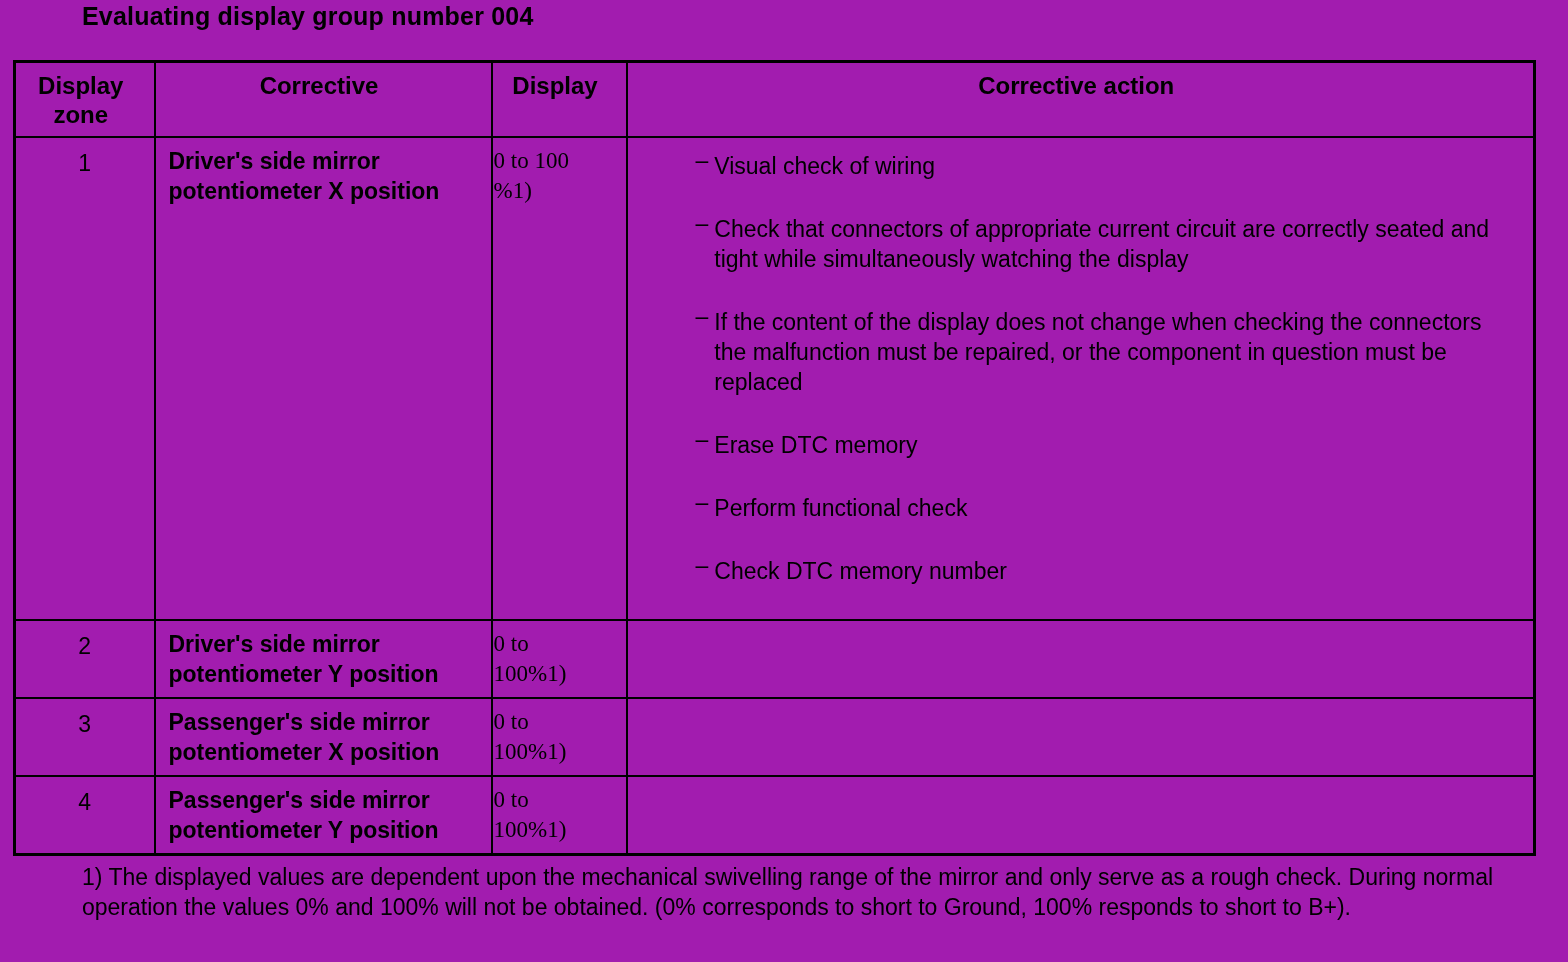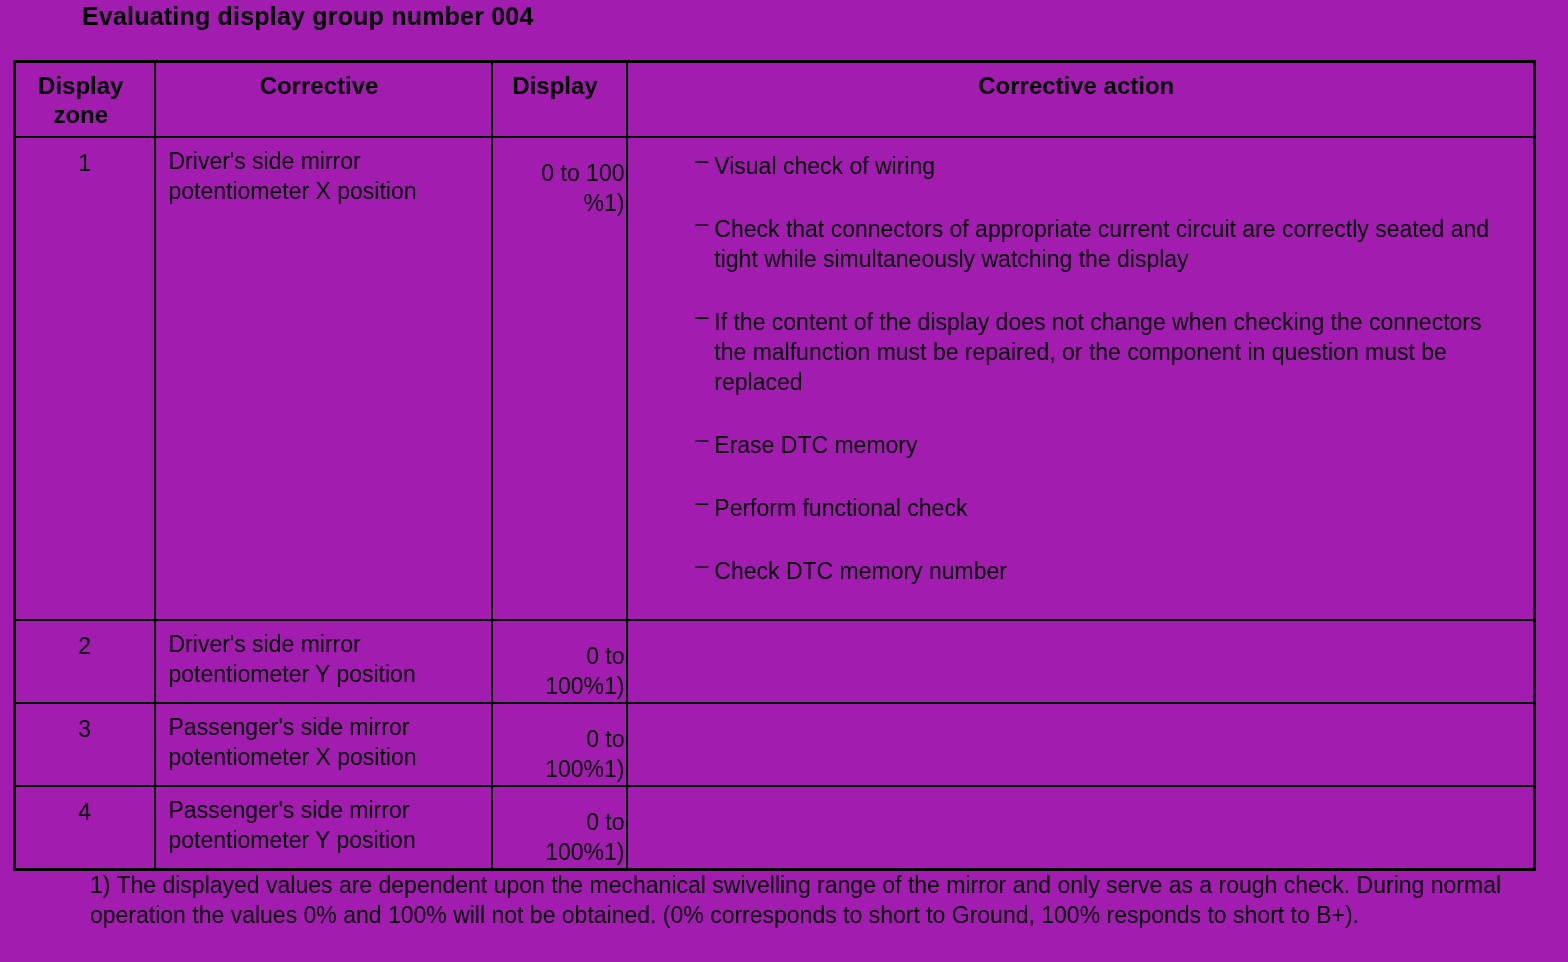--- a/index.html
+++ b/index.html
@@ -50,25 +50,27 @@
     text-align: center;
     padding: 8px 14px 0 6px;
     line-height: 29px;
   }
   td.zone-cell {
     text-align: center;
     padding-top: 10px;
   }
   td.desc-cell {
     padding: 8px 8px 8px 13px;
+    font-weight: bold;
   }
   td.disp-cell {
-    text-align: right;
-    padding-top: 20px;
+    text-align: left;
+    padding-top: 8px;
     white-space: pre-line;
+    font-family: Liberation Serif, serif;
   }
   td.act-cell {
     padding: 13px 10px 0 68px;
   }
   .action {
     display: flex;
     align-items: flex-start;
     margin-bottom: 33px;
   }
   .action .bullet-dash {
@@ -78,21 +80,21 @@
     font-weight: normal;
   }
   .action .action-text {
     max-width: 790px;
   }
   .footnote {
     position: absolute;
     left: 82px;
     top: 862px;
     width: 1452px;
-    margin: 8px;
+    margin: 0;
     font-size: 23px;
     line-height: 30px;
   }
 </style>
 </head>
 <body>
 
 <div class="page">
 
   <h1 class="title">Evaluating display group number 004</h1>

